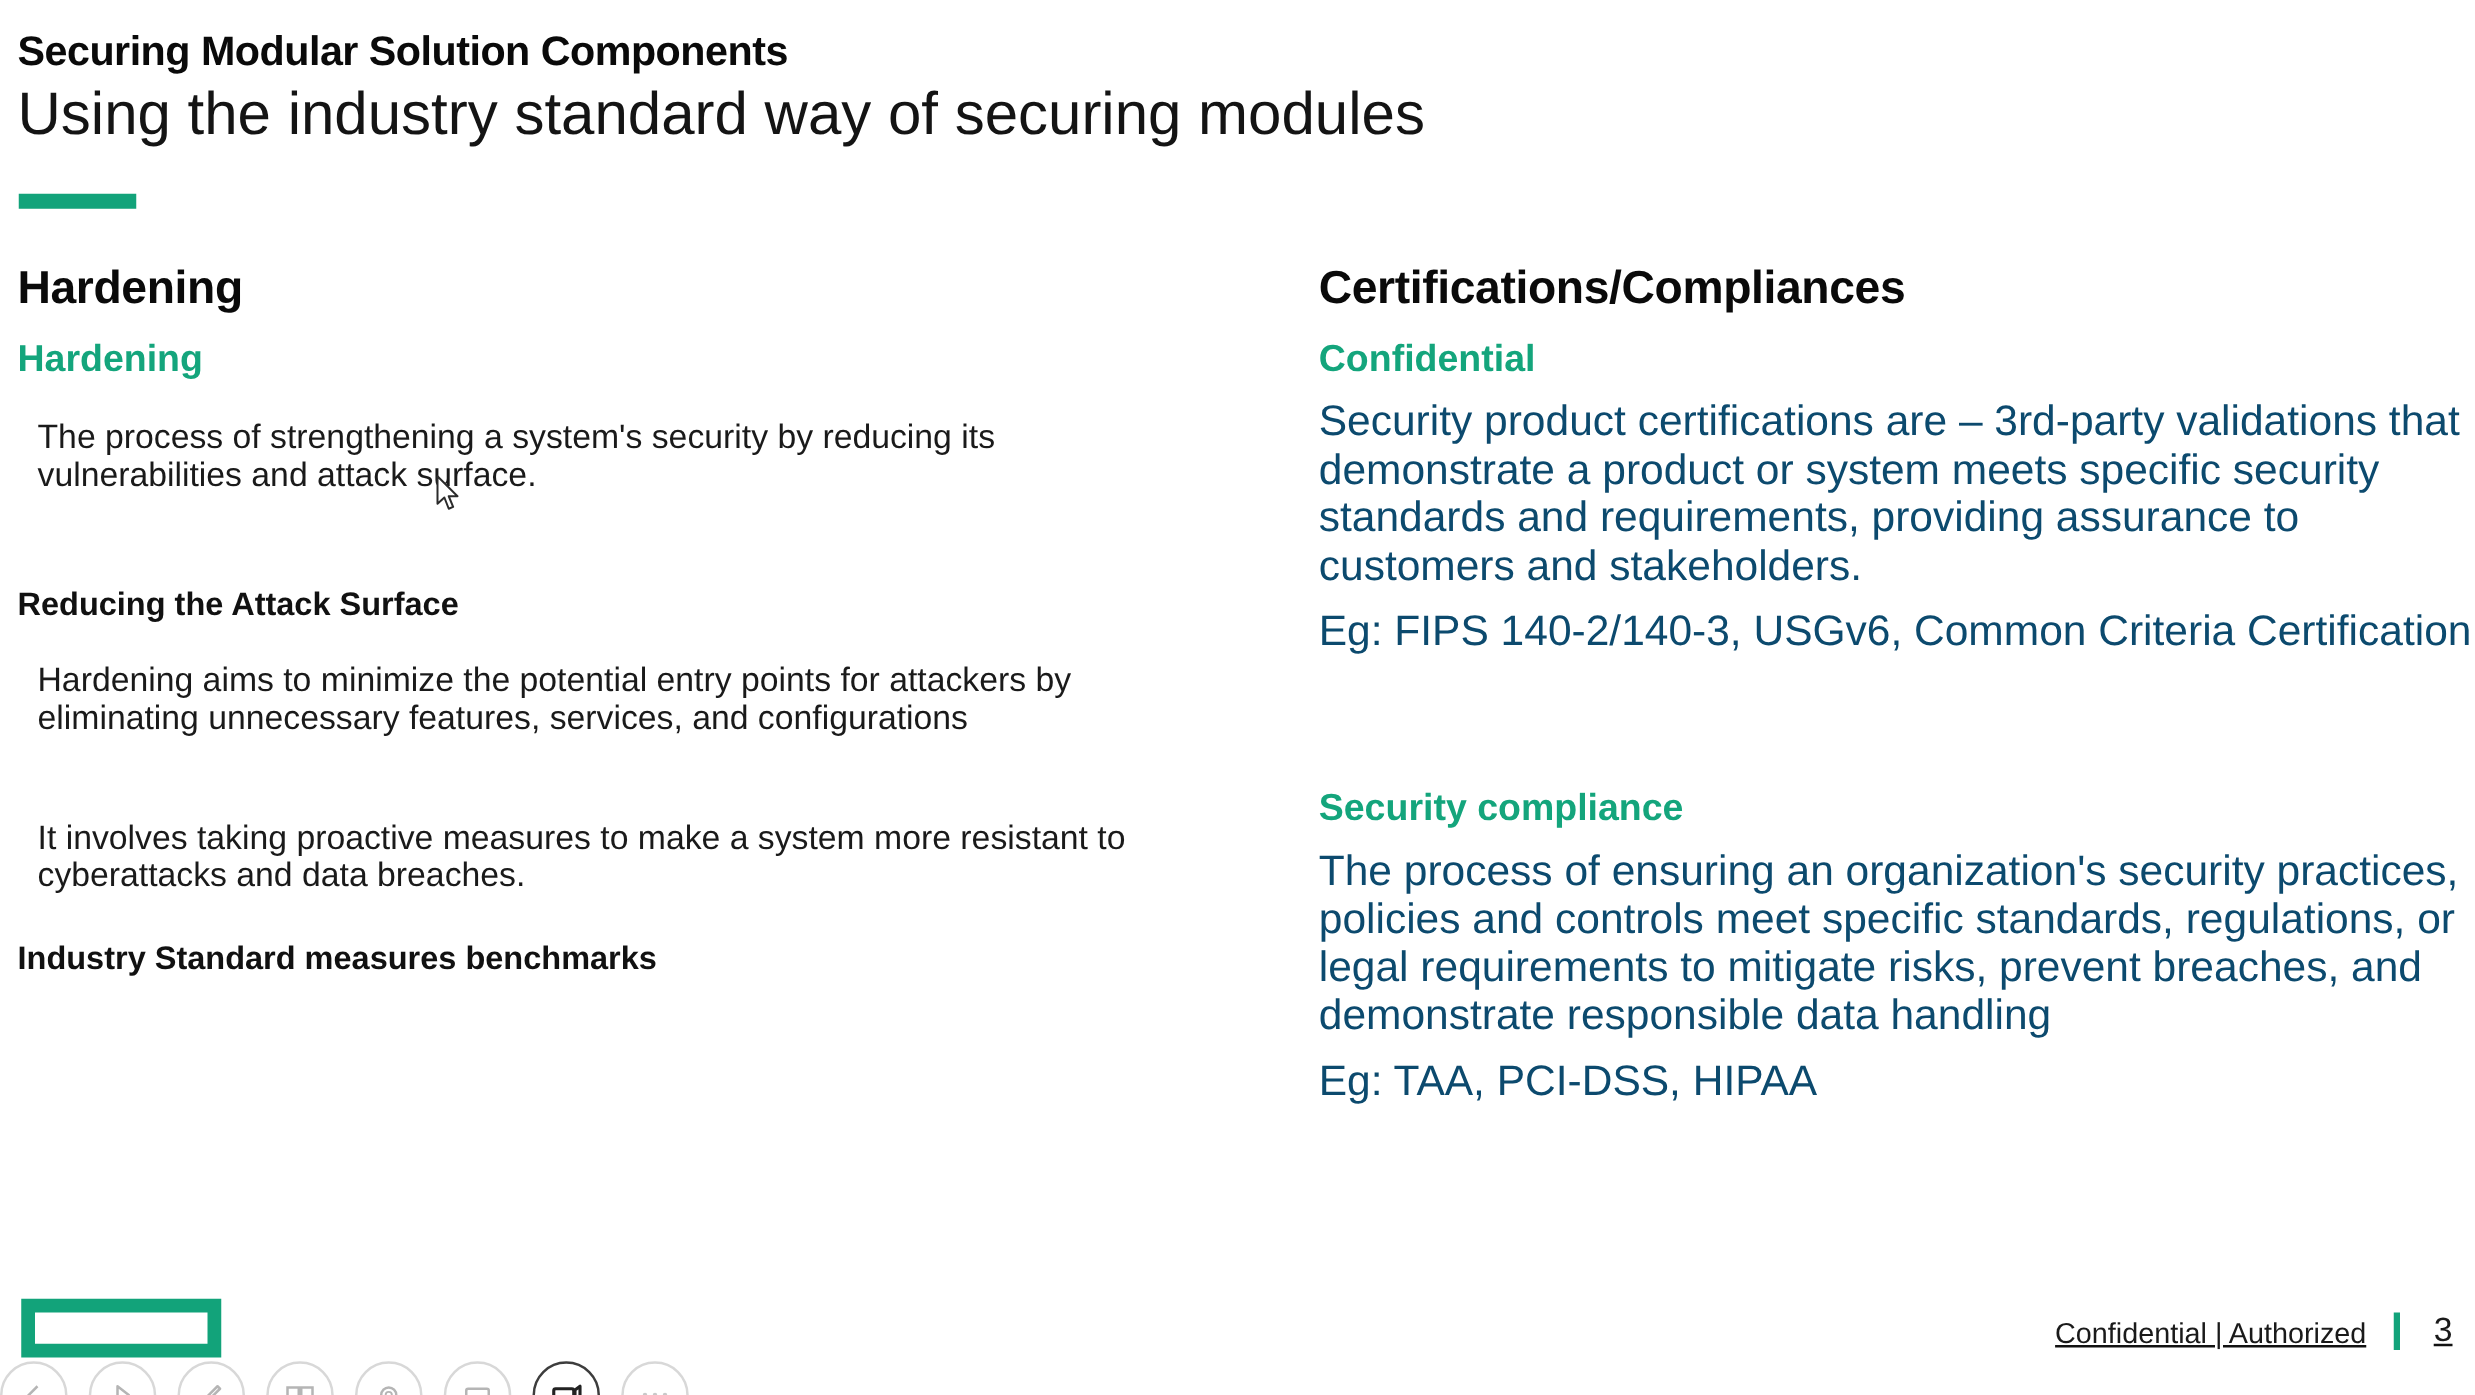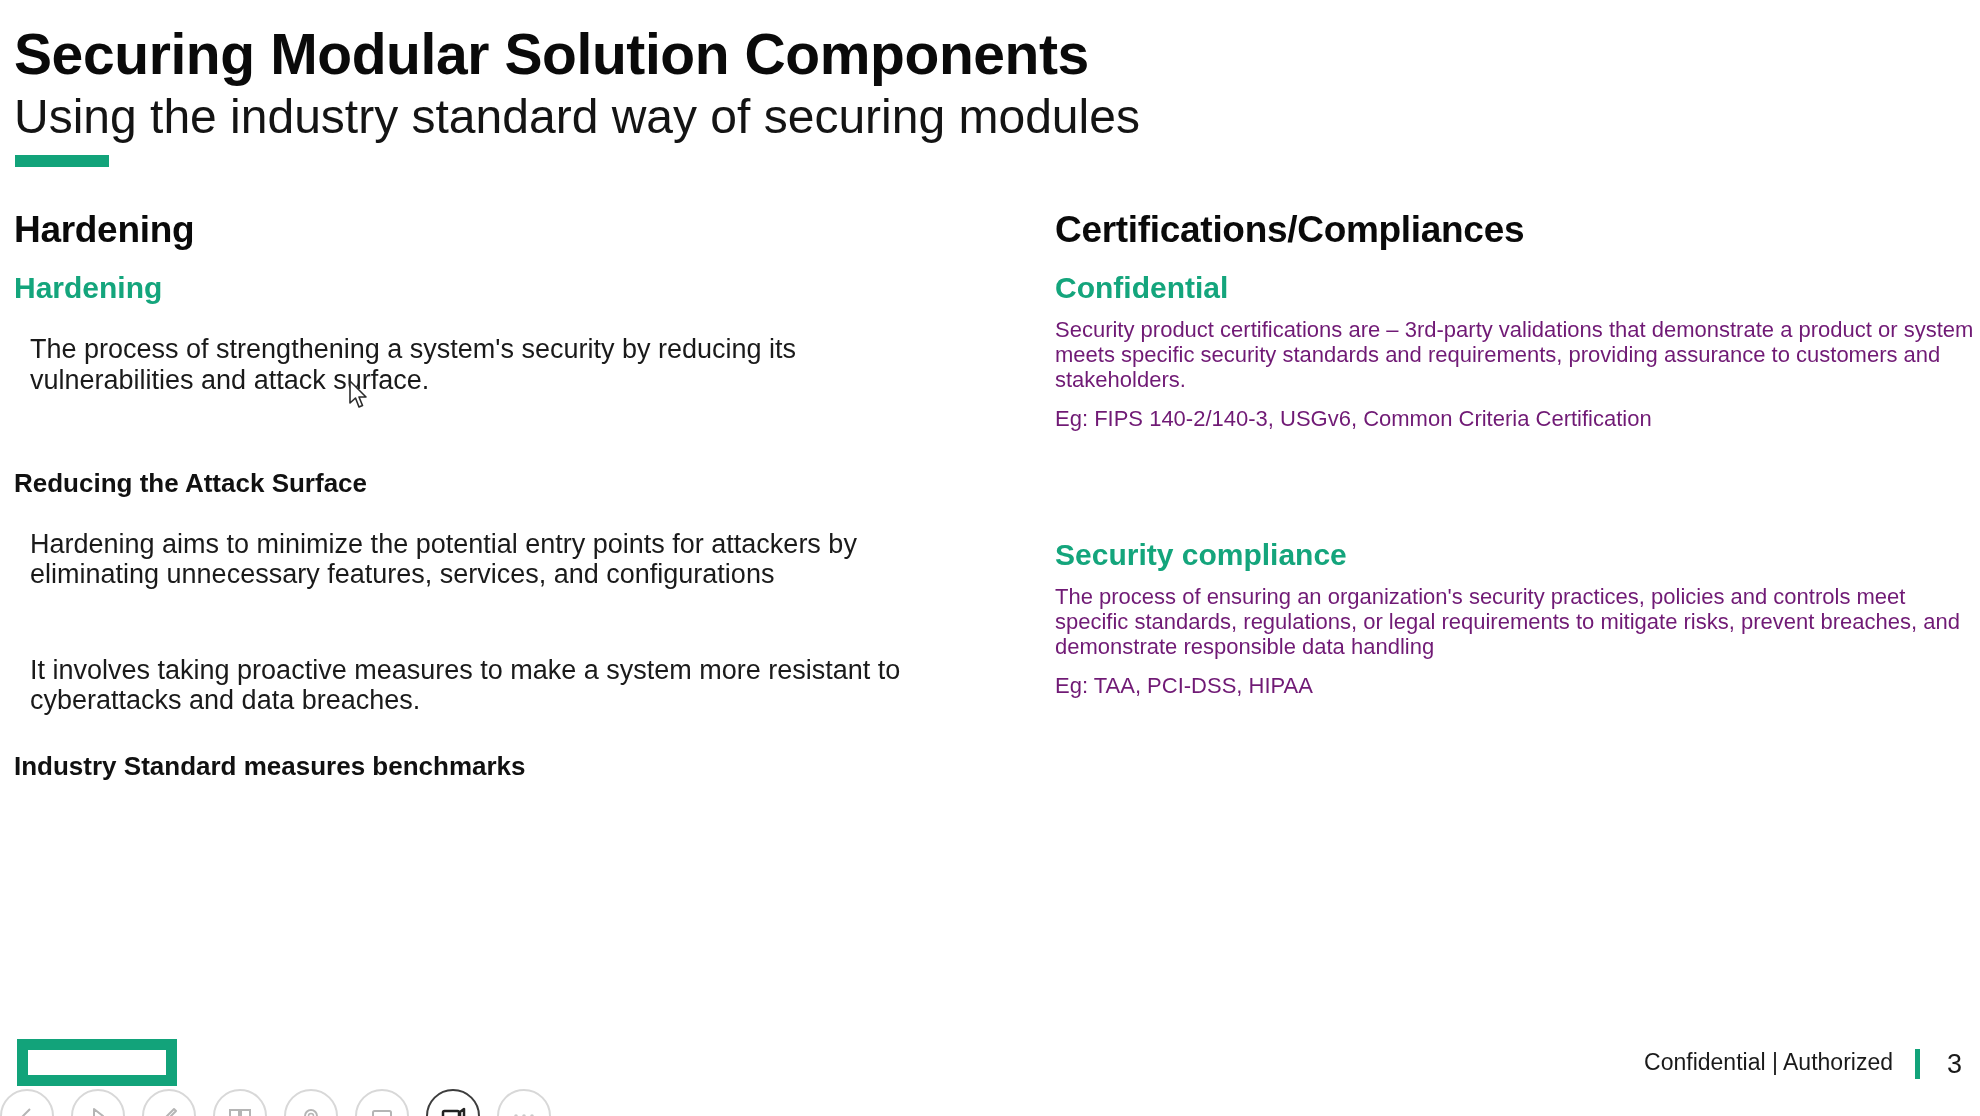--- a/index.html
+++ b/index.html
@@ -24,21 +24,21 @@
   }
 
   
   .title-block {
     position: absolute;
     left: 14px;
     top: 24px;
     width: 1900px;
   }
   .slide-title {
-    font-size: 57px;
+    font-size: 33px;
     font-weight: 700;
     letter-spacing: -0.4px;
     line-height: 1.06;
     color: #0a0a0a;
     margin: 0;
     white-space: nowrap;
   }
   .slide-subtitle {
     font-size: 48px;
     font-weight: 400;
@@ -93,23 +93,23 @@
 
   .body-text {
     font-size: 27px;
     font-weight: 400;
     color: #1a1a1a;
     line-height: 1.12;
     margin: 16px;
   }
 
   .body-text-r {
-    font-size: 22px;
+    font-size: 34px;
     font-weight: 400;
-    color: #701a75;
+    color: #0c4a6e;
     line-height: 1.13;
     margin: 0;
   }
 
   
   .sp-14 { height: 14px; }
   .sp-20 { height: 20px; }
   .sp-58 { height: 58px; }
   .sp-86 { height: 86px; }
 
@@ -146,22 +146,23 @@
     border: 11px solid #12a37a;
     box-sizing: border-box;
     background: #ffffff;
   }
 
   .footer-right {
     position: absolute;
     right: 18px;
     bottom: 36px;
     display: flex;
-    align-items: flex-start;
+    align-items: flex-end;
     gap: 22px;
+    text-decoration: underline;
   }
   .footer-conf {
     font-size: 23px;
     color: #1a1a1a;
     font-weight: 400;
     white-space: nowrap;
   }
   .footer-sep {
     width: 5px;
     height: 30px;

